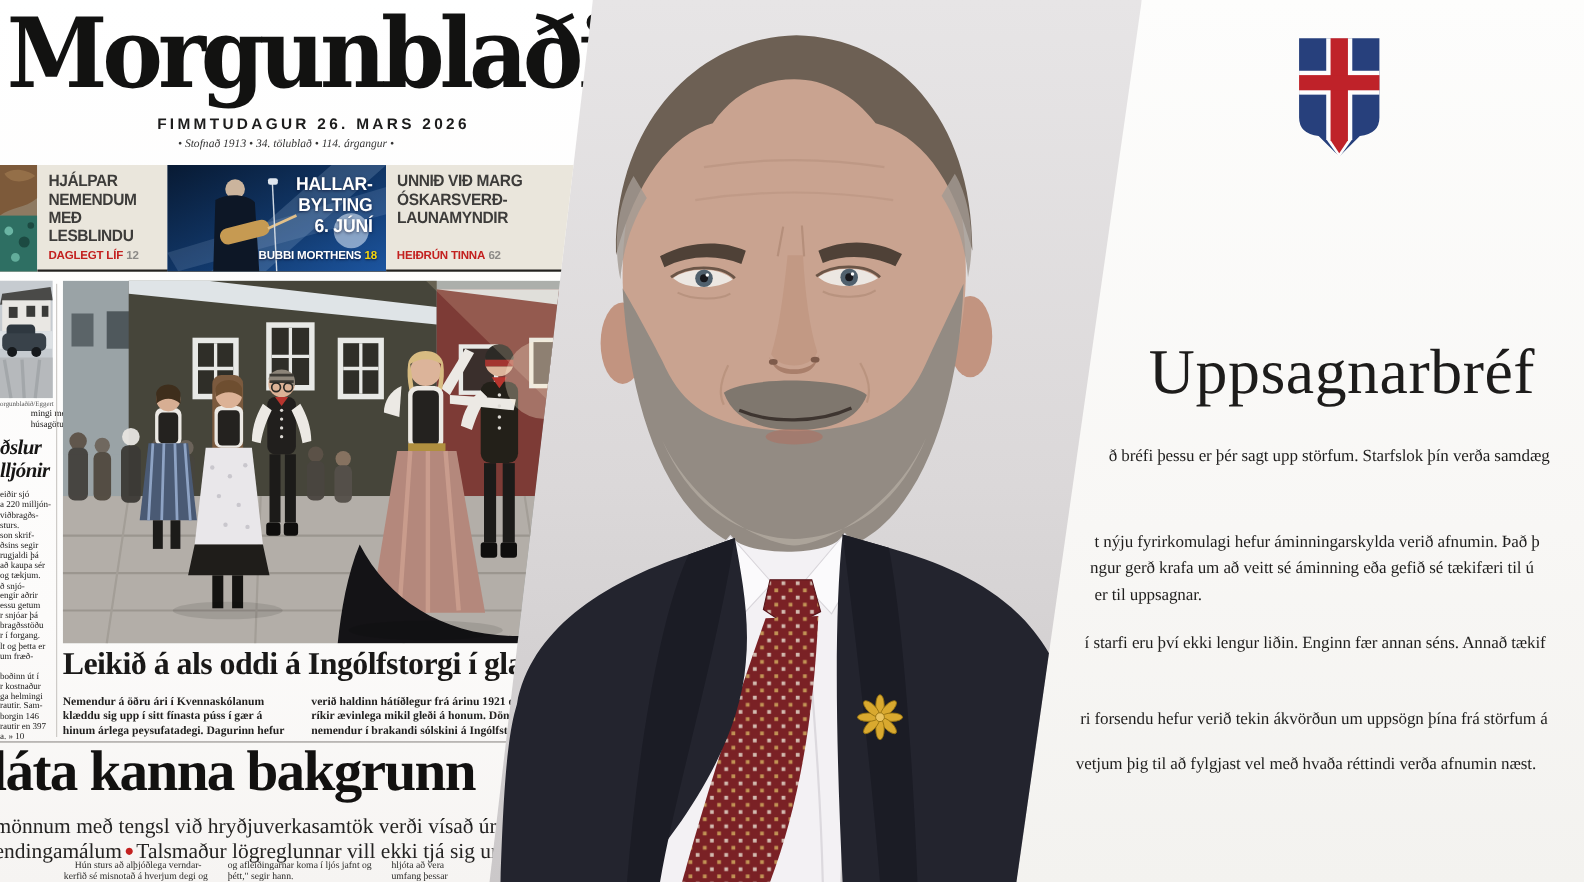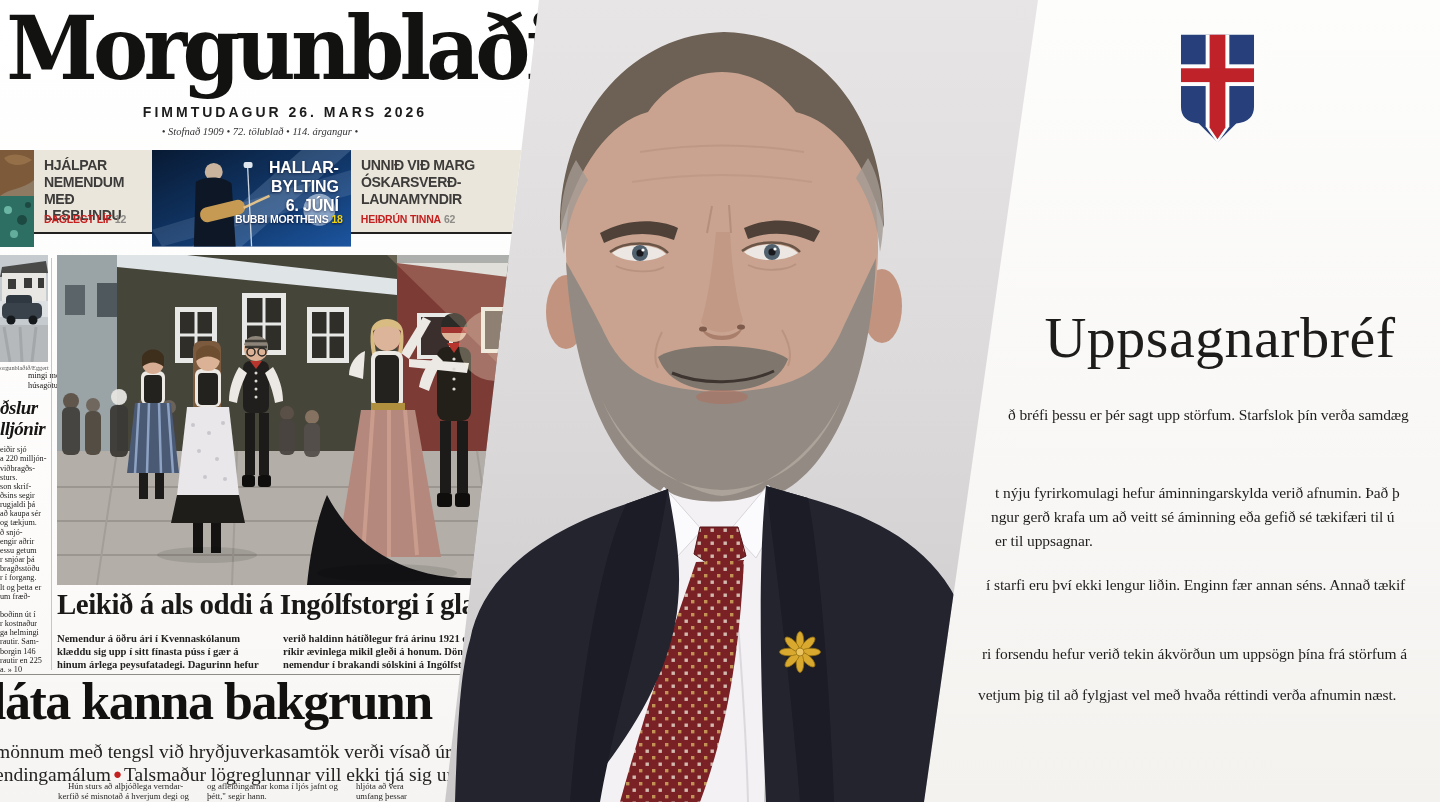--- a/index.html
+++ b/index.html
@@ -26,21 +26,21 @@
             font-family:"DejaVu Serif",serif;font-weight:700;font-size:88px;line-height:1.05;
             letter-spacing:-5px;transform:scaleX(.94);transform-origin:50% 50%;color:#121211;}
   .dateline{position:absolute;left:0;top:104px;width:520px;text-align:center;
             font-family:"Liberation Sans","DejaVu Sans",sans-serif;font-weight:700;font-size:14px;
             letter-spacing:3px;color:#1c1c1c;padding-left:25px;}
   .subline{position:absolute;left:0;top:126px;width:520px;text-align:center;
            font-style:italic;font-size:10.5px;color:#333;}
 
   .teasers{position:absolute;left:0;top:150px;width:540px;height:97px;display:flex;}
   .strip{width:34px;height:97px;flex:none;}
-  .teaser{position:relative;height:84px;border-bottom:2px solid #22211f;box-sizing:border-box;}
+  .teaser{position:relative;height:97px;border-bottom:2px solid #22211f;box-sizing:border-box;}
   .t-beige{background:#eae6dc;}
   .t1{width:118px;padding:7px 0 0 10px;}
   .t3{width:190px;padding:7px 0 0 10px;}
   .t-title{font-family:"Liberation Sans","DejaVu Sans",sans-serif;font-weight:700;font-size:15px;
            line-height:1.12;color:#3d3c3a;letter-spacing:-0.4px;transform:scaleX(.94);transform-origin:left top;}
   .t-kick{position:absolute;left:10px;bottom:7px;font-family:"Liberation Sans","DejaVu Sans",sans-serif;
           font-weight:700;font-size:10.5px;letter-spacing:-0.2px;white-space:nowrap;}
   .red{color:#c3201f;}
   .pg{color:#8d8b88;margin-left:3px;}
   .t2{width:200px;}
@@ -197,21 +197,21 @@
           </g>
           <circle cx="800" cy="652" r="4" fill="#eac35e" stroke="#93700f" stroke-width=".8"></circle>
         </g>
       </g>
     </svg>
   </section>
 
   <section class="slice paper" data-interactable="false">
     <h1 class="masthead" data-interactable="false">Morgunblaðið</h1>
     <div class="dateline" data-interactable="false">FIMMTUDAGUR 26. MARS 2026</div>
-    <div class="subline" data-interactable="false">• Stofnað 1909 • 72. tölublað • 114. árgangur •</div>
+    <div class="subline" data-interactable="false">• Stofnað 1913 • 34. tölublað • 114. árgangur •</div>
 
     <div class="teasers" data-interactable="false">
       <svg class="strip" viewBox="0 0 34 97" data-interactable="false">
         <rect width="34" height="97" fill="#8e7a62"></rect>
         <path d="M0,0 H34 V30 C22,40 10,38 0,46 Z" fill="#7d5a3a"></path>
         <path d="M4,8 C12,2 24,4 32,10 C24,16 10,18 4,8 Z" fill="#9a744c" opacity=".8"></path>
         <rect y="46" width="34" height="51" fill="#2e6f63"></rect>
         <circle cx="8" cy="60" r="4" fill="#79c7b4" opacity=".8"></circle>
           <circle cx="22" cy="70" r="5" fill="#1c4a42"></circle>
         <circle cx="14" cy="84" r="4" fill="#79c7b4" opacity=".7"></circle>
@@ -306,21 +306,21 @@
           <div class="lc-line" data-interactable="false">bragðsstöðu</div>
           <div class="lc-line" data-interactable="false">r í forgang.</div>
           <div class="lc-line" data-interactable="false">lt og þetta er</div>
           <div class="lc-line" data-interactable="false">um fræð-</div>
           <div class="lc-line" data-interactable="false"> </div>
           <div class="lc-line" data-interactable="false">boðinn út í</div>
           <div class="lc-line" data-interactable="false">r kostnaður</div>
           <div class="lc-line" data-interactable="false">ga helmingi</div>
           <div class="lc-line" data-interactable="false">rautir. Sam-</div>
           <div class="lc-line" data-interactable="false">borgin 146</div>
-          <div class="lc-line" data-interactable="false">rautir en 225</div>
+          <div class="lc-line" data-interactable="false">rautir en 397</div>
           <div class="lc-line" data-interactable="false">a. » 10</div>
         </div>
     </aside>
     <div class="vrule" data-interactable="false"></div>
 
     <figure class="feature-photo" data-interactable="false" style="margin:0;">
       <svg viewBox="0 0 483 330" width="483" height="330" data-interactable="false">
         <rect width="483" height="330" fill="#9aa3a6"></rect>
         <rect x="0" y="8" width="92" height="150" fill="#9aa3a6"></rect>
         <rect x="8" y="30" width="20" height="30" fill="#5b6468"></rect>

